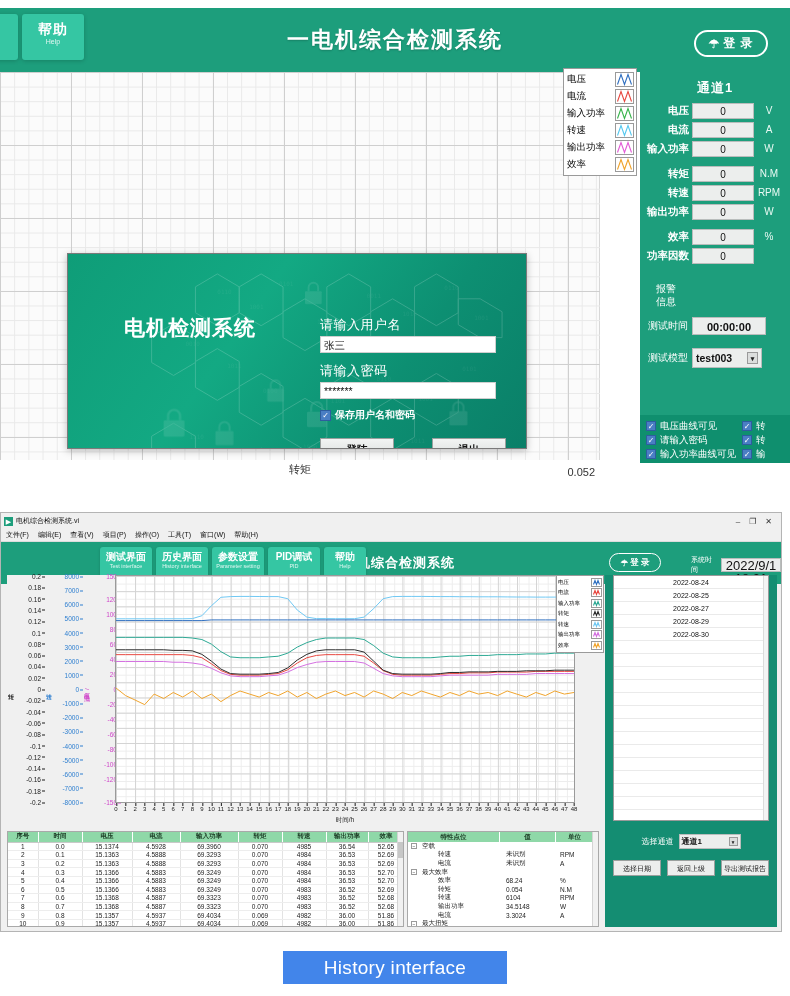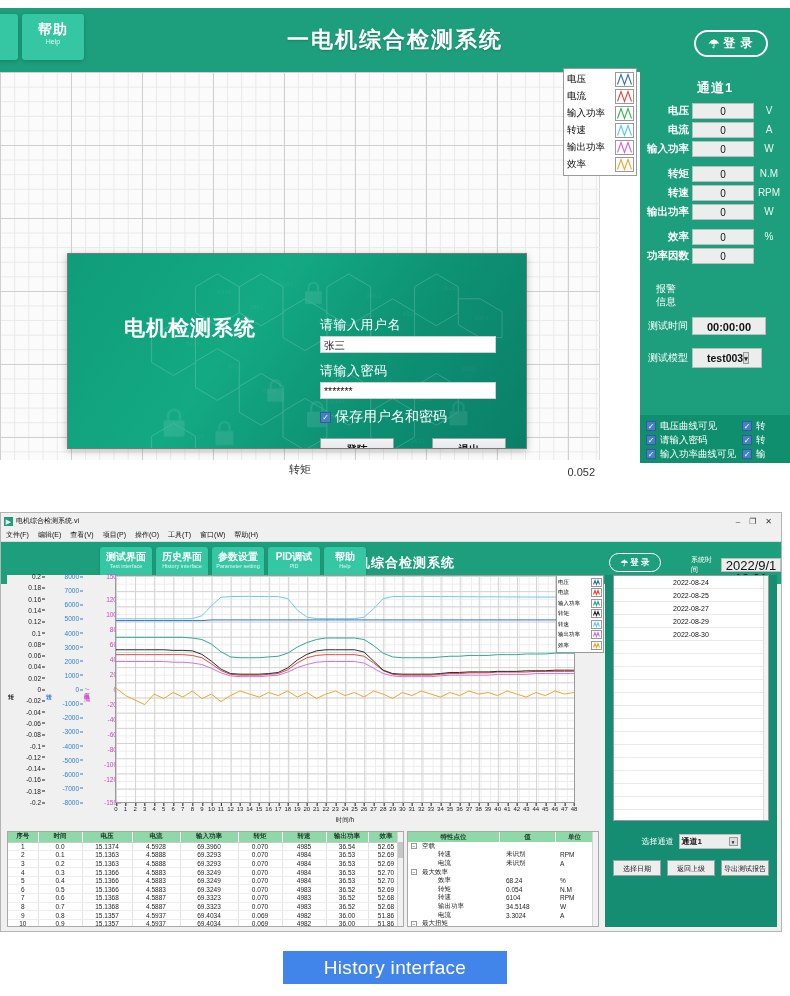--- a/index.html
+++ b/index.html
@@ -125,21 +125,21 @@
   .time-lbl{ width:52px; text-align:right; font-size:10px; padding-right:4px;}
   .time-val{
     width:74px; height:18px; background:#eceeed; color:#111; border:1px solid #b9bdbc;
     font-size:11px; font-weight:bold; text-align:center; line-height:18px;
   }
   .model-row{ display:flex; align-items:center; margin-top:13px; }
   .model-lbl{ width:52px; text-align:right; font-size:10px; padding-right:4px;}
   .model-val{
     width:70px; height:20px; background:#eceeed; color:#111; border:1px solid #b9bdbc;
     font-size:10.5px; font-weight:bold; display:flex; align-items:center;
-    justify-content:space-between; padding:0 14px;
+    justify-content:space-between; padding:0 3px;
   }
   .combo-arrow{
     width:11px; height:12px; background:#dcdedd; border:1px solid #9a9a9a;
     font-size:7px; line-height:11px; text-align:center; color:#222;
   }
   #checkbox-strip{
     position:absolute; left:640px; top:415px; width:150px; height:48px;
     background:#0f8f6e; padding:4px 6px;
   }
   .cb-row{ display:flex; align-items:center; height:14px; gap:4px; }
@@ -168,21 +168,21 @@
   }
   .dlg-form{ position:absolute; left:252px; top:62px; width:180px; }
   .dlg-flabel{ font-size:13px; color:#ffffff; margin-bottom:2px; letter-spacing:.5px;}
   .dlg-input{
     width:176px; height:17px; background:#ffffff; border:1px solid #cfcfcf;
     font-size:10.5px; color:#111; padding:0 3px; line-height:16px;
     margin-bottom:9px; overflow:hidden; white-space:nowrap;
   }
   .dlg-check{ display:flex; align-items:center; gap:4px; margin-top:1px;}
   .dlg-check .cb{ width:11px; height:11px; }
-  .dlg-check-txt{ font-size:14px; color:#ffffff; }
+  .dlg-check-txt{ font-size:10px; color:#ffffff;font-weight:bold; }
   .dlg-buttons{
     position:absolute; left:252px; top:184px; width:200px;
     display:flex; gap:38px;
   }
   .dlg-btn{
     width:74px; height:22px;
     background:linear-gradient(#f2f4f3,#d9dddc);
     border:1px solid #9aa09e; color:#111;
     font-size:10.5px; font-weight:bold; text-align:center; line-height:21px;
   }

